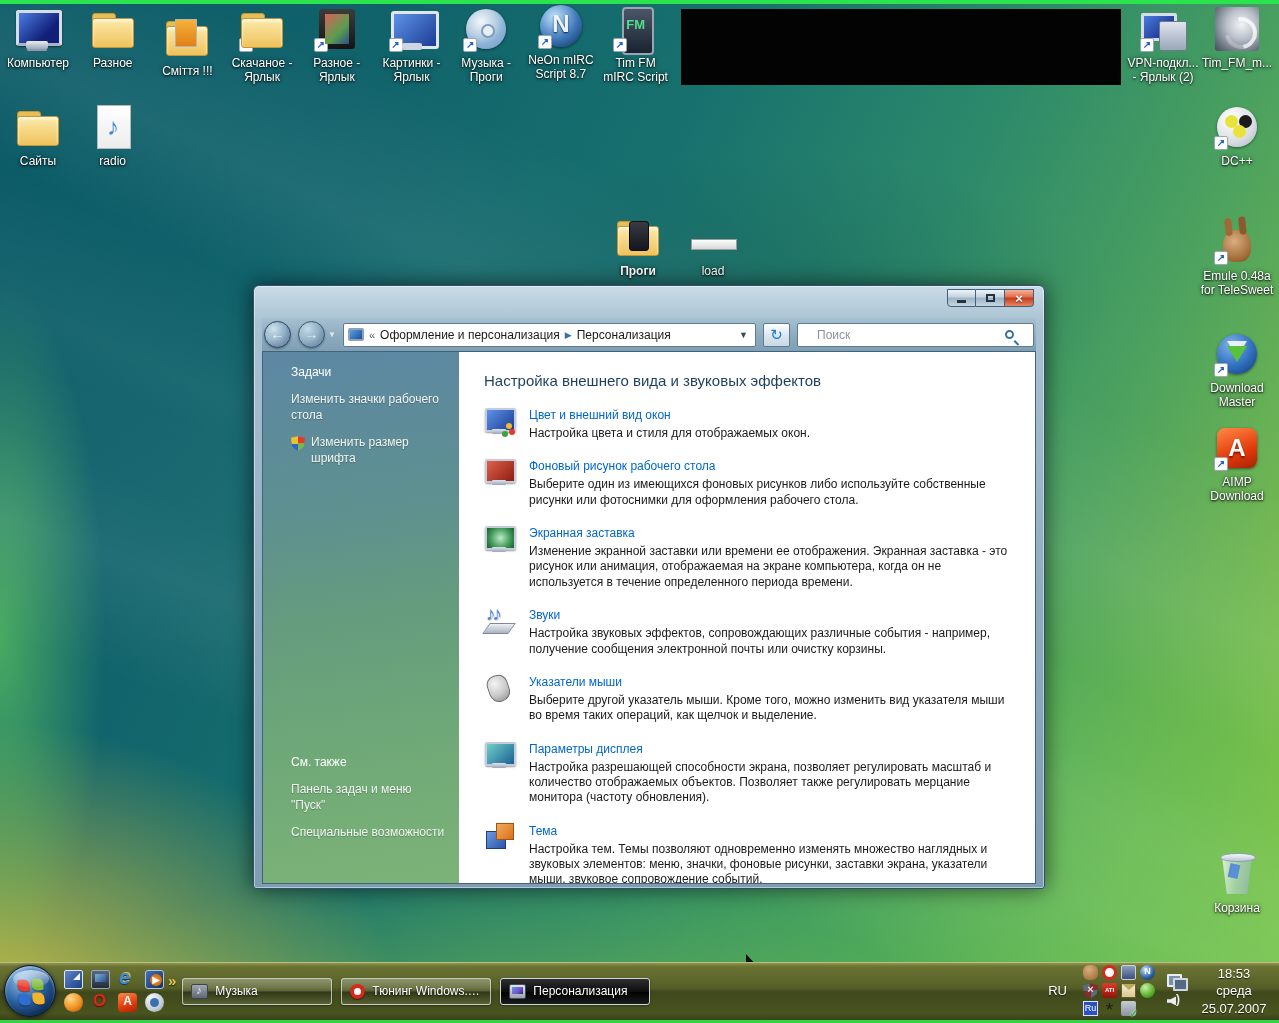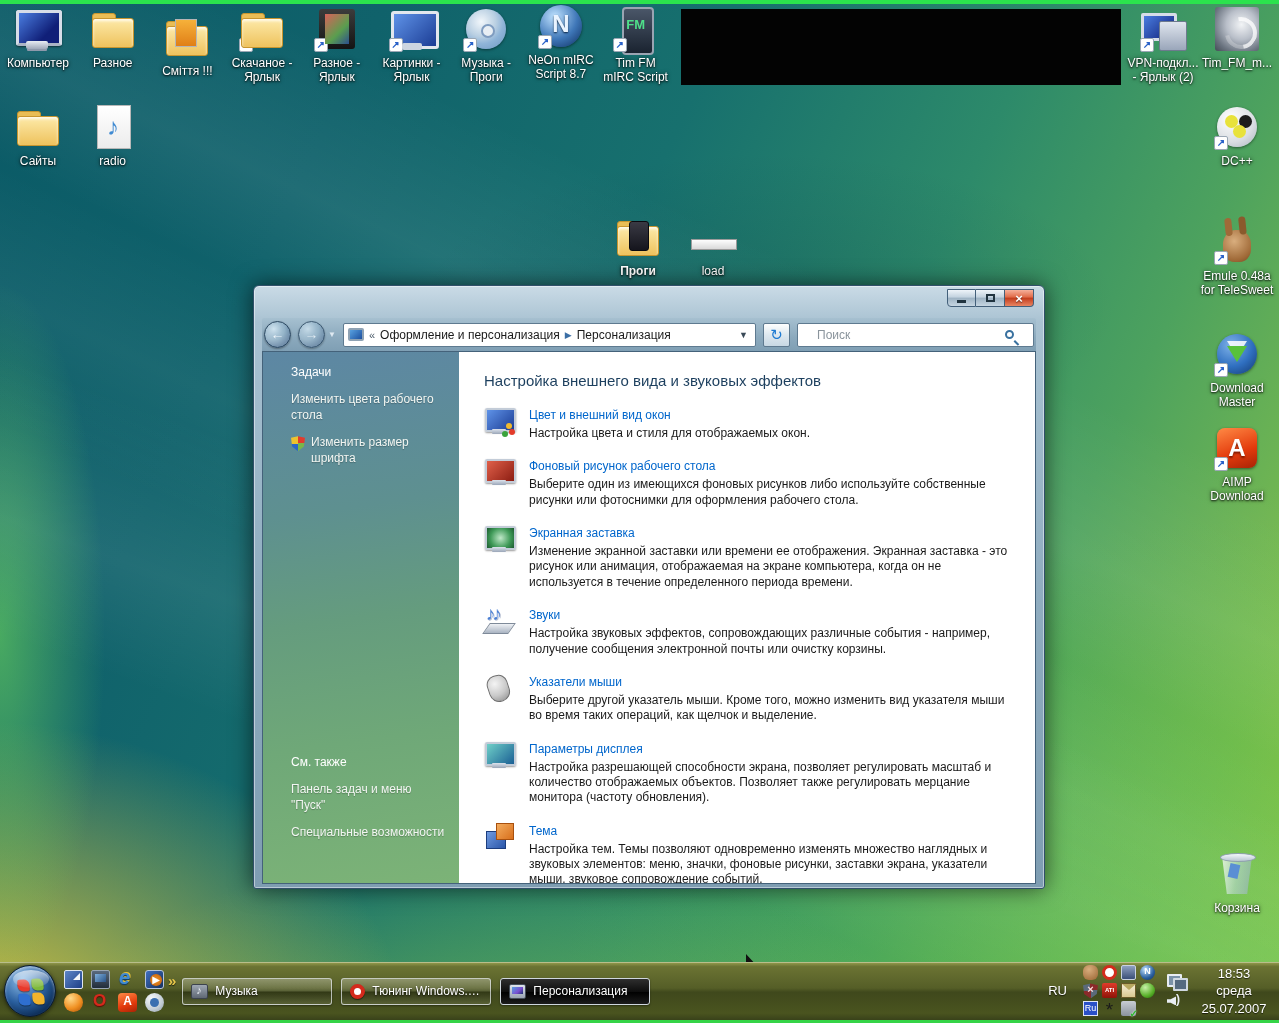--- a/index.html
+++ b/index.html
@@ -364,21 +364,21 @@
         <input placeholder="Поиск" style="">
         <span class="mag"></span>
       </div>
     </div>
     <div class="winbody">
       <div class="sidebar">
         <div class="sb-top">
           <div class="sb-header">Задачи</div>
           <div id="sb-tasks">
               <div class="sb-link">
-                <span>Изменить цвета рабочего стола</span>
+                <span>Изменить значки рабочего стола</span>
               </div>
               <div class="sb-link">
                 <span class="shield"></span>
                 <span>Изменить размер шрифта</span>
               </div>
             </div>
         </div>
         <div class="sb-bottom">
           <div class="sb-header">См. также</div>
           <div id="sb-see-also">

